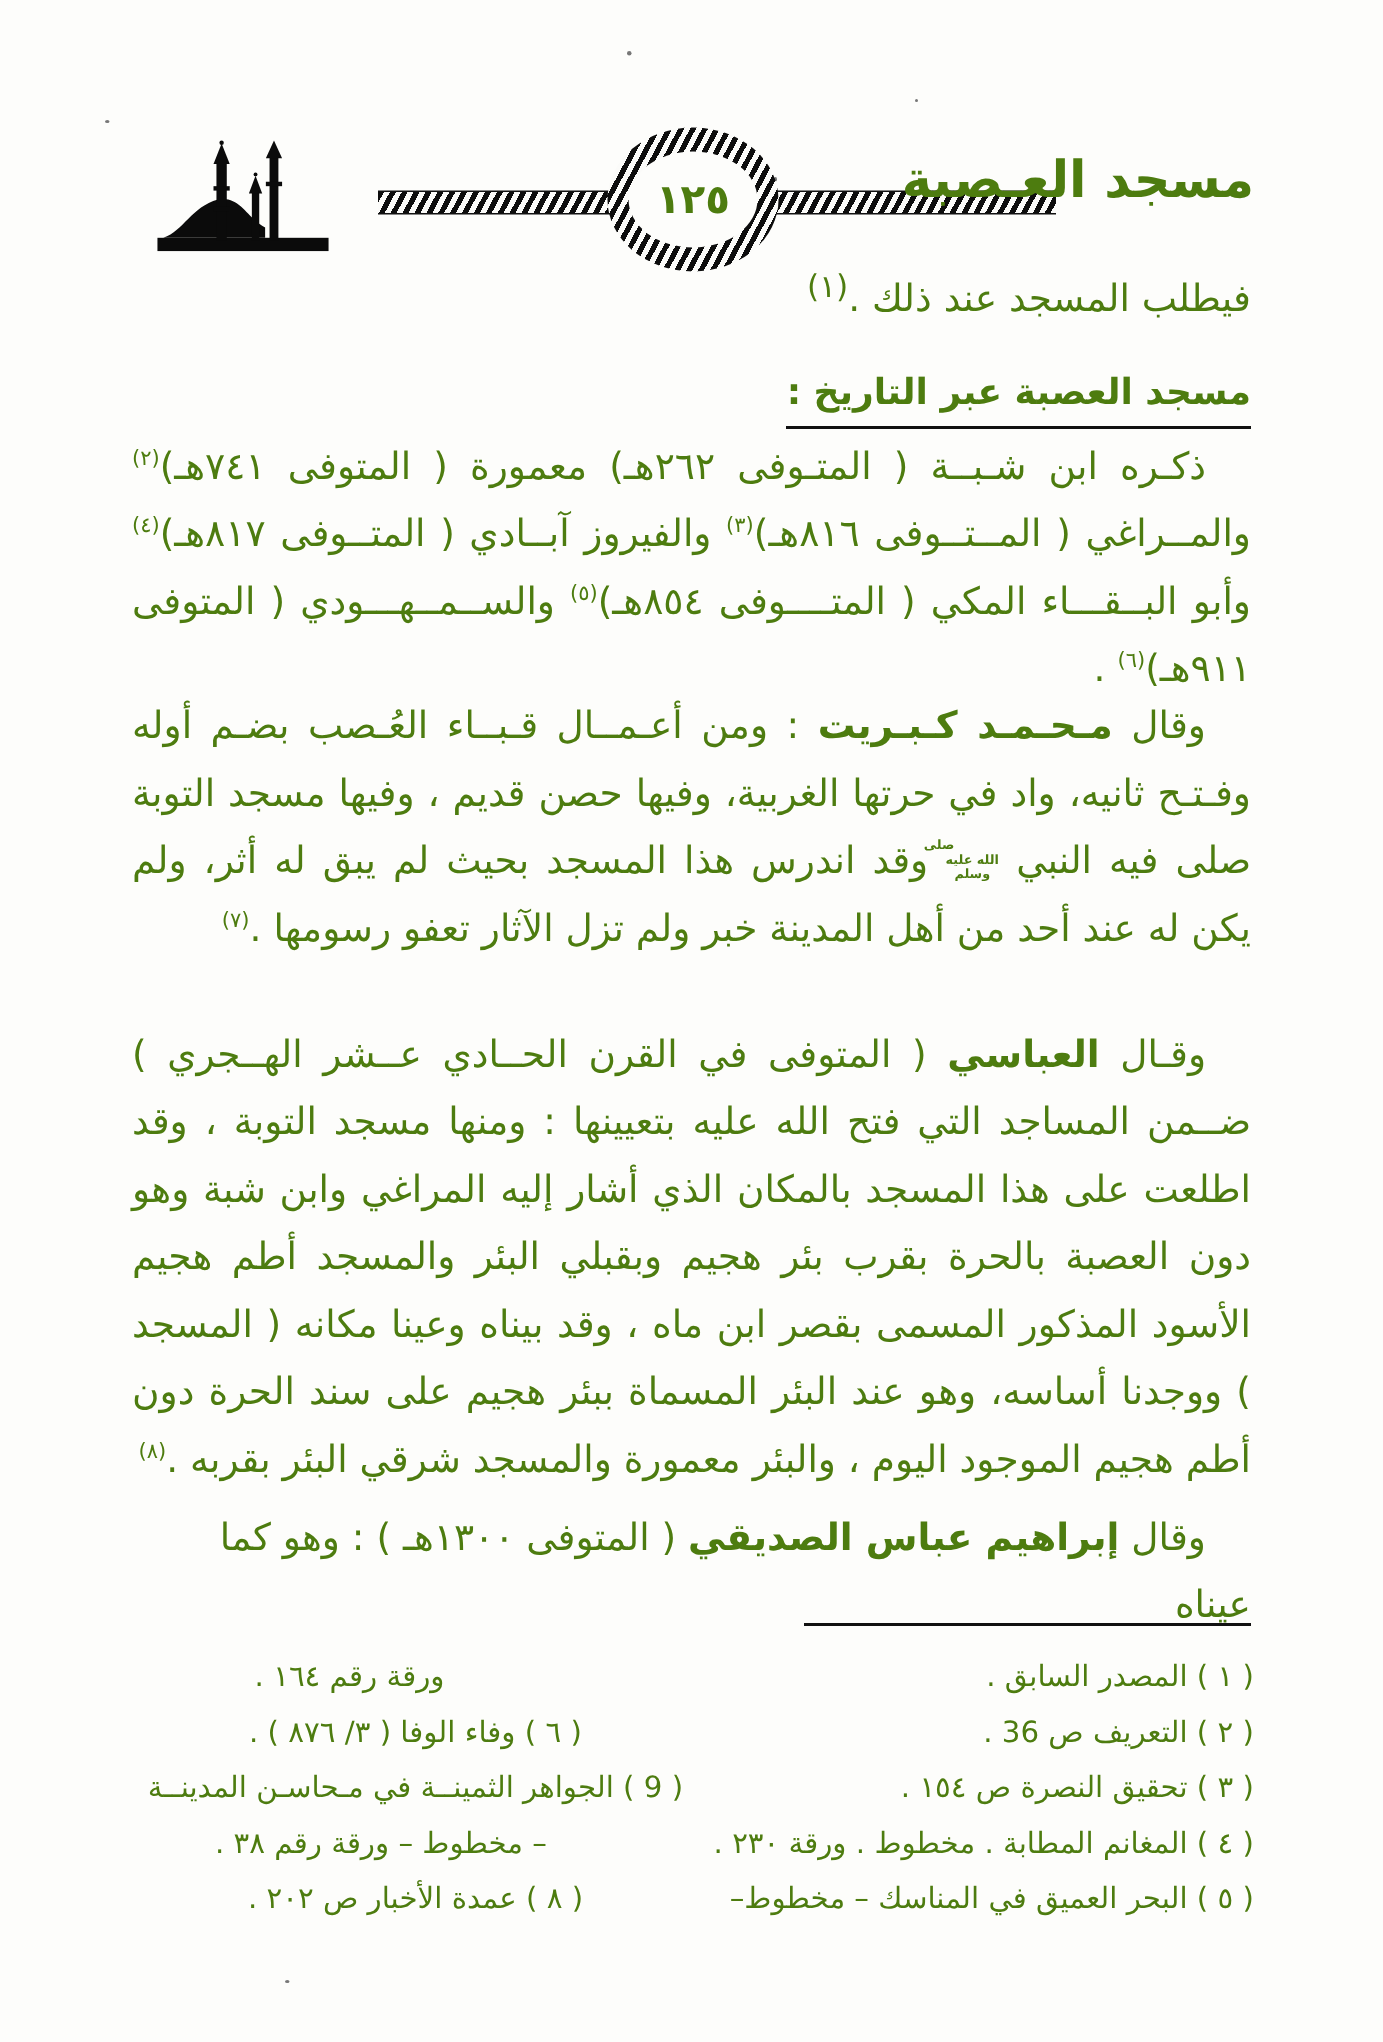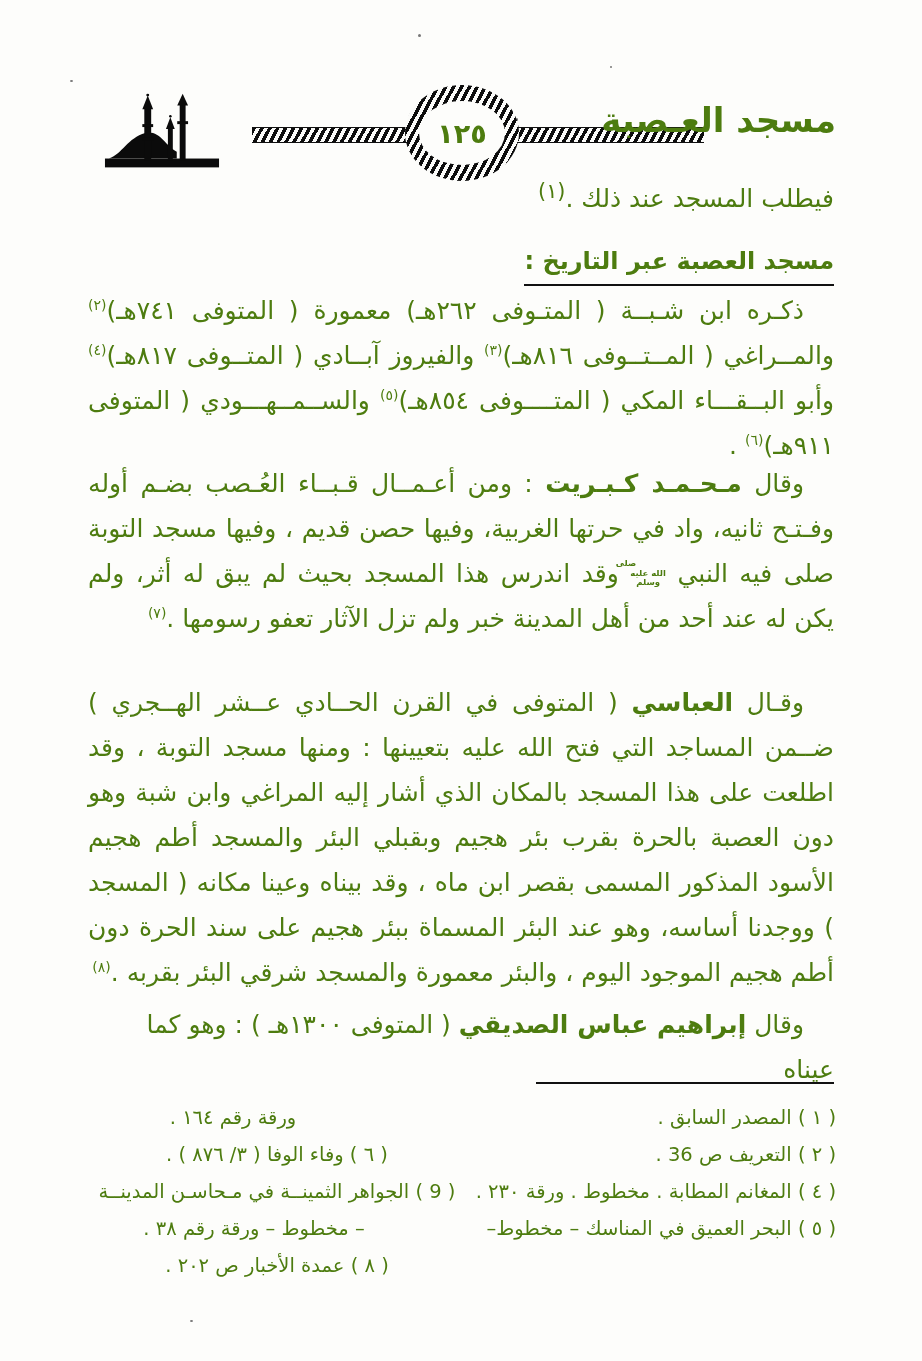--- a/index.html
+++ b/index.html
@@ -126,20 +126,21 @@
 
   <div class="para p3 ar"><span>وقـال </span><span class="b">العباسي</span><span> ( المتوفى في القرن الحــادي عــشر الهــجري ) ضــمن المساجد التي فتح الله عليه بتعيينها : ومنها مسجد التوبة ، وقد اطلعت على هذا المسجد بالمكان الذي أشار إليه المراغي وابن شبة وهو دون العصبة بالحرة بقرب بئر هجيم وبقبلي البئر والمسجد أطم هجيم الأسود المذكور المسمى بقصر ابن ماه ، وقد بيناه وعينا مكانه ( المسجد ) ووجدنا أساسه، وهو عند البئر المسماة ببئر هجيم على سند الحرة دون أطم هجيم الموجود اليوم ، والبئر معمورة والمسجد شرقي البئر بقربه .</span><sup>(٨)</sup></div>
 
   <div class="para p4 ar"><span>وقال </span><span class="b">إبراهيم عباس الصديقي</span><span> ( المتوفى ١٣٠٠هـ ) : وهو كما عيناه</span></div>
 
   <div class="fn-divider"></div>
 
   <div class="fn-col fn-right ar">
     <div class="fn-line">( ١ ) المصدر السابق .</div>
     <div class="fn-line">( ٢ ) التعريف ص 36 .</div>
+    <div class="fn-line">( ٣ ) تحقيق النصرة ص ١٥٤ .</div>
     <div class="fn-line">( ٤ ) المغانم المطابة . مخطوط . ورقة ٢٣٠ .</div>
     <div class="fn-line">( ٥ ) البحر العميق في المناسك – مخطوط–</div>
   </div>
 
   <div class="fn-col fn-left ar">
     <div class="fn-line fn-cont">ورقة رقم ١٦٤ .</div>
     <div class="fn-line">( ٦ ) وفاء الوفا ( ٣/ ٨٧٦ ) .</div>
     <div class="fn-line">( 9 ) الجواهر الثمينــة في مـحاسـن المدينــة</div>
     <div class="fn-line fn-cont2">– مخطوط – ورقة رقم ٣٨ .</div>
     <div class="fn-line">( ٨ ) عمدة الأخبار ص ٢٠٢ .</div>

